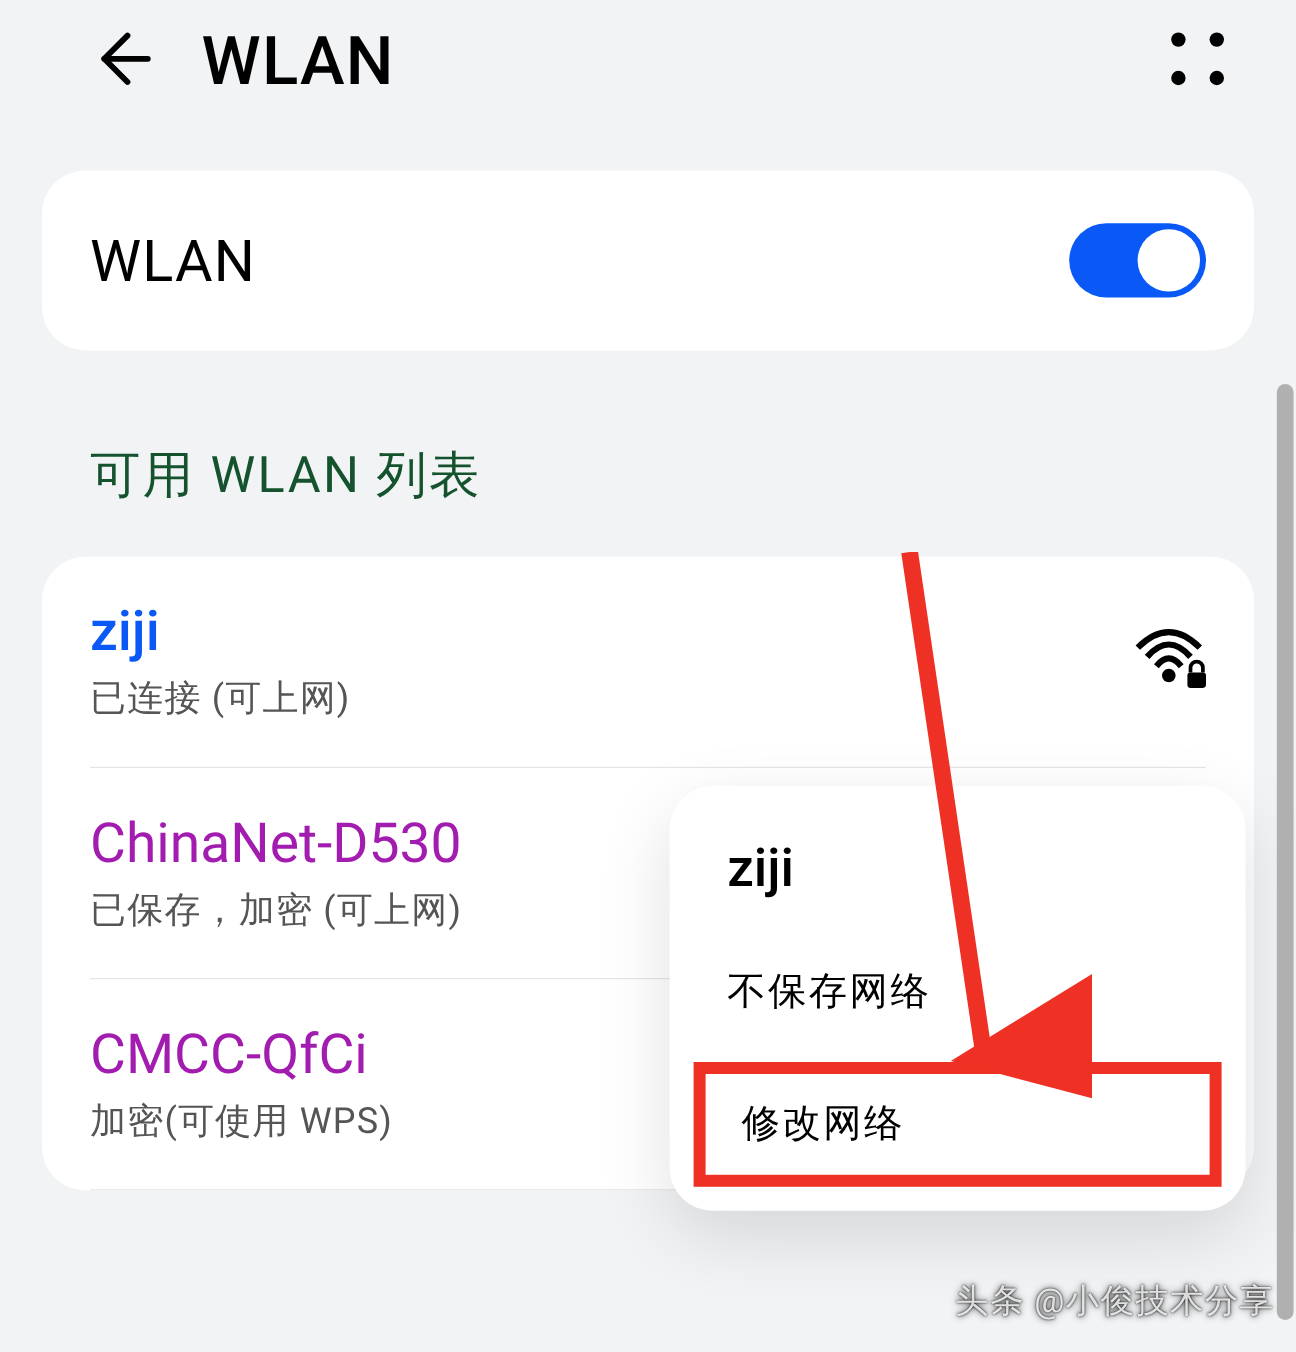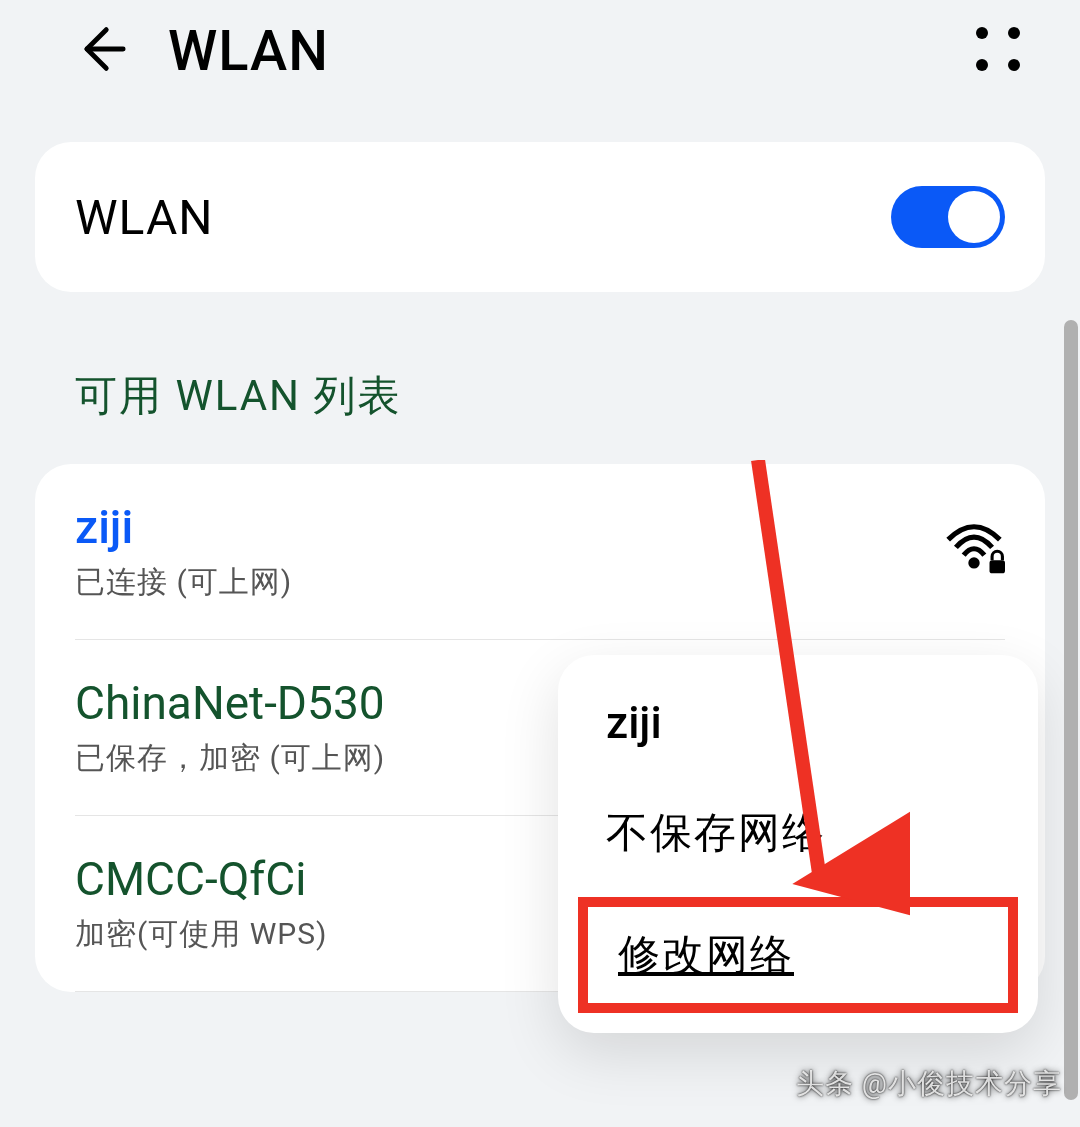--- a/index.html
+++ b/index.html
@@ -69,41 +69,40 @@
       padding: 0 40px;
     }
     .wifi-item {
       display: flex;
       align-items: center;
       justify-content: space-between;
       padding: 36px 0;
       border-bottom: 1px solid #e5e5e5;
     }
     .wifi-info { display: flex; flex-direction: column; gap: 8px; }
-    .wifi-name { font-size: 46px; color: #14532d; font-weight: 400; }
+    .wifi-name { font-size: 46px; color: #a21caf; font-weight: 400; }
     .wifi-name.connected { color: #0a59f7; font-weight: 500; }
     .wifi-status { font-size: 30px; color: #555; letter-spacing: 1px; }
     .wifi-icon svg { width: 62px; height: 62px; }
     .popup {
       position: absolute;
       background: #fff;
       border-radius: 36px;
       box-shadow: 0 20px 60px rgba(0,0,0,0.12);
       top: 655px;
       left: 558px;
       width: 480px;
       padding: 24px 0 0 0;
     }
     .popup-title { font-size: 44px; font-weight: 500; padding: 18px 48px 28px 48px; }
-    .popup-item { font-size: 42px; padding: 28px 48px; letter-spacing: 2px; }
+    .popup-item { font-size: 32px; padding: 28px 48px; letter-spacing: 2px; }
     .popup-item.highlighted {
       border: 10px solid #ee3124;
       margin: 8px 20px 20px 20px;
       padding: 20px 30px;
-      text-decoration: underline;
     }
     .arrow {
       position: absolute;
       top: 460px;
       left: 670px;
       pointer-events: none;
     }
     .scrollbar {
       position: absolute;
       right: 2px;

